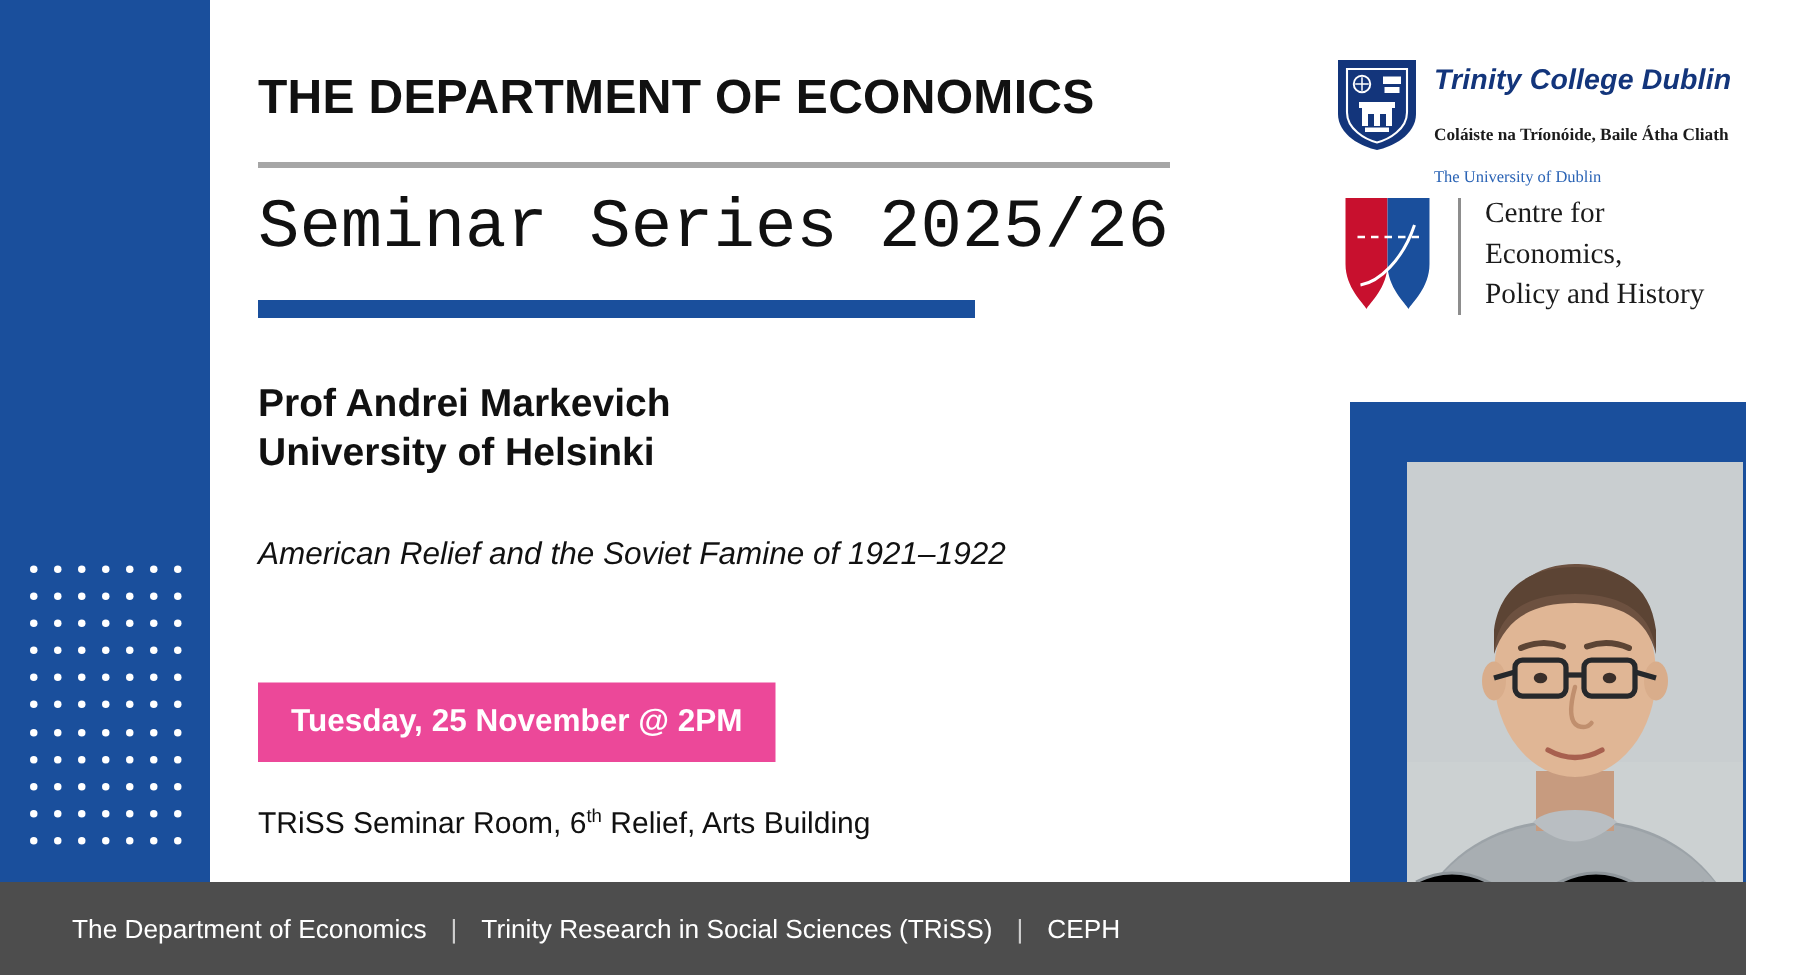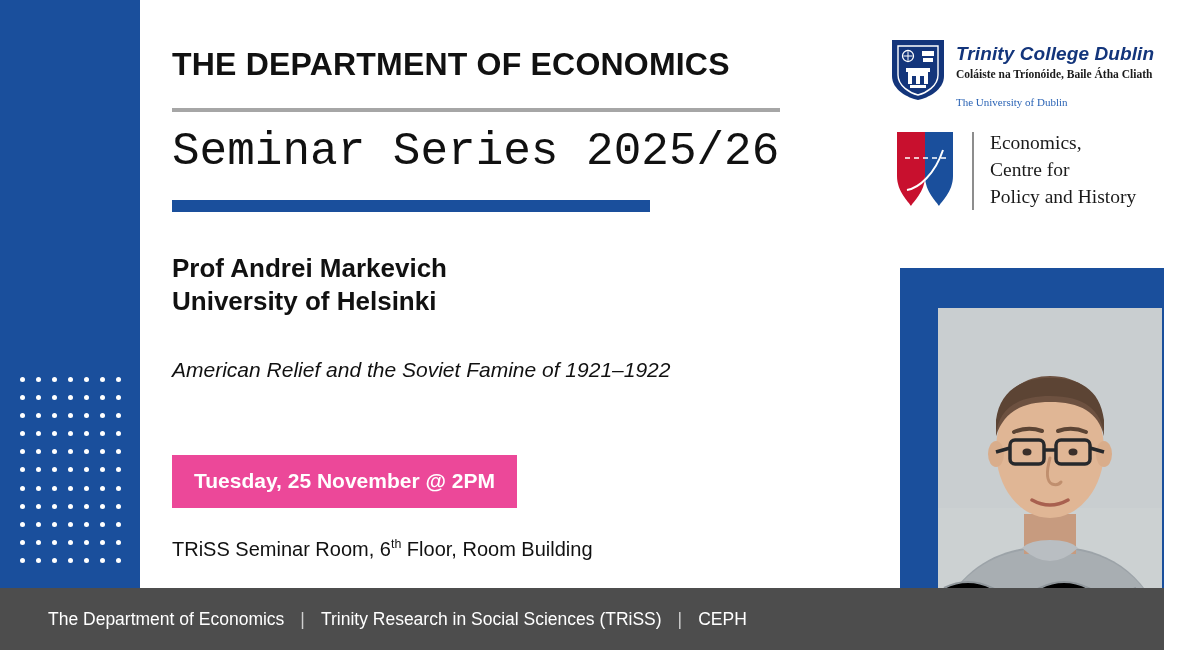--- a/index.html
+++ b/index.html
@@ -162,21 +162,21 @@
     color: #13357b;
     letter-spacing: 0.1px;
     line-height: 1.1;
     font-style: italic;
   }
   .tcd-irish {
     font-family: "Liberation Serif", serif;
     font-size: 11.5px;
     font-weight: bold;
     color: #1b1b1b;
-    margin-top: 3px;
+    margin-top: 19px;
     line-height: 1.1;
   }
   .tcd-sub {
     font-size: 11px;
     color: #2a63b5;
     margin-top: 15px;
     line-height: 1.1;
     font-family: Liberation Serif, serif;
   }
 
@@ -351,21 +351,21 @@
 
     <div class="speaker">
       <div>Prof Andrei Markevich</div>
       <div>University of Helsinki</div>
     </div>
 
     <div class="paper-title">American Relief and the Soviet Famine of 1921–1922</div>
 
     <div class="datetime-badge">Tuesday, 25 November @ 2PM</div>
 
-    <div class="location"><span>TRiSS Seminar Room, 6</span><sup>th</sup><span> Floor, Room Building</span></div>
+    <div class="location"><span>TRiSS Seminar Room, 6</span><sup>th</sup><span> Relief, Arts Building</span></div>
   </div>
 
   <div class="tcd-logo">
     <div class="tcd-shield">
       <svg width="56" height="64" viewBox="0 0 56 64">
         <path d="M2 2 H54 V38 C54 52 38 60 28 62 C18 60 2 52 2 38 Z" fill="#13357b"></path>
         <path d="M8 8 H48 V37 C48 48 36 55 28 57 C20 55 8 48 8 37 Z" fill="none" stroke="#ffffff" stroke-width="1.4"></path>
         <circle cx="18" cy="18" r="5.5" fill="none" stroke="#ffffff" stroke-width="1.3"></circle>
         <path d="M13.5 18 h9 M18 13.5 v9" stroke="#ffffff" stroke-width="1"></path>
         <path d="M32 13 h12 v5 h-12 z" fill="#ffffff"></path>
@@ -388,22 +388,22 @@
     <div class="ceph-shield">
       <svg width="60" height="80" viewBox="0 0 60 80">
         <path d="M2 2 H30 V46 C30 62 18 72 16 76 C14 72 2 62 2 46 Z" fill="#c8102e"></path>
         <path d="M30 2 H58 V46 C58 62 46 72 44 76 C42 72 30 62 30 46 Z" fill="#1a4f9c"></path>
         <path d="M10 28 H52" stroke="#ffffff" stroke-width="1.6" stroke-dasharray="5 4"></path>
         <path d="M12 60 C24 58 40 44 48 20" stroke="#ffffff" stroke-width="2" fill="none"></path>
       </svg>
     </div>
     <div class="ceph-divider"></div>
     <div class="ceph-text">
+      <div>Centre for</div>
       <div>Economics,</div>
-      <div>Centre for</div>
       <div>Policy and History</div>
     </div>
   </div>
 
   <div class="portrait-frame"></div>
   <div class="portrait">
     <svg width="224" height="342" viewBox="0 0 224 342">
       <rect x="0" y="0" width="224" height="342" fill="#ccd1d2"></rect>
       <rect x="0" y="0" width="224" height="200" fill="#c9ced0"></rect>
 

